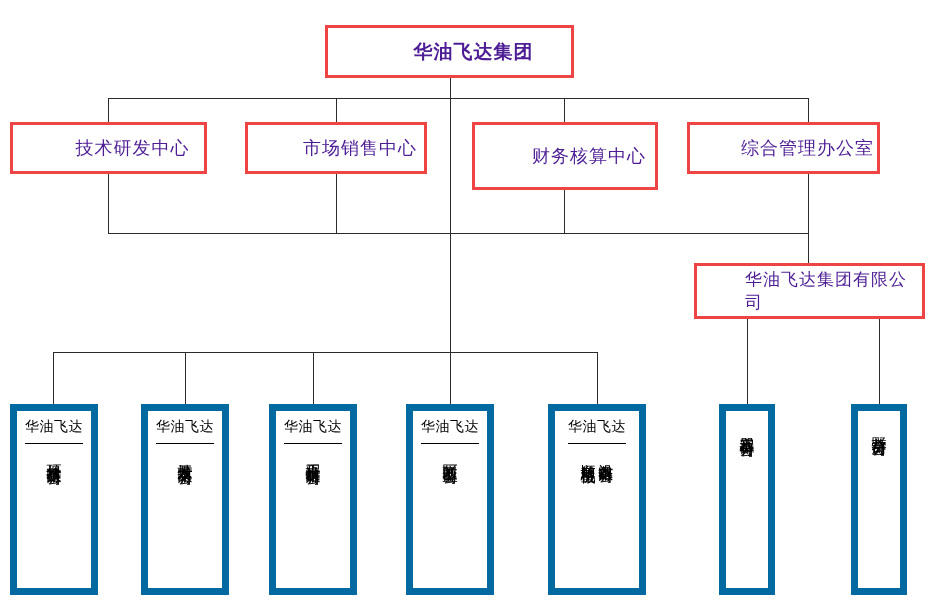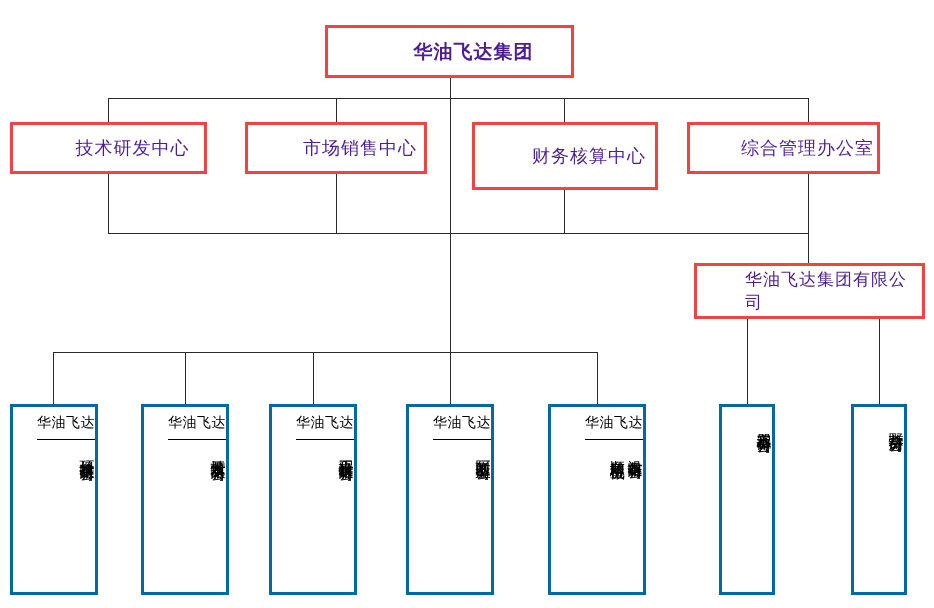--- a/index.html
+++ b/index.html
@@ -50,25 +50,25 @@
 
   .box-sub {
     font-size: 17px;
     letter-spacing: 1px;
   }
 
   
   .leaf {
     position: absolute;
     box-sizing: border-box;
-    border: 3px solid #0369a1;
+    border: 7px solid #0369a1;
     background: #ffffff;
     display: flex;
     flex-direction: column;
-    align-items: flex-end;
+    align-items: center;
   }
   .leaf-head {
     box-sizing: border-box;
     border-bottom: 1px solid #000000;
     height: 33px;
     flex: 0 0 33px;
     display: flex;
     align-items: center;
     justify-content: center;
     font-size: 14px;

